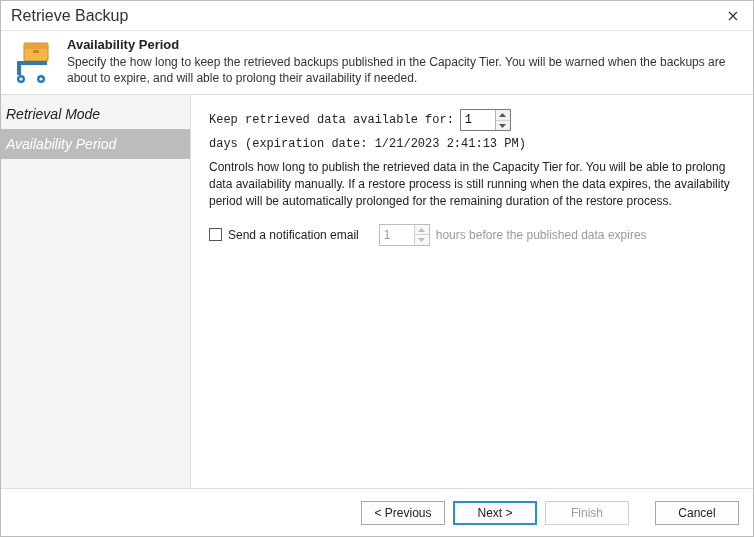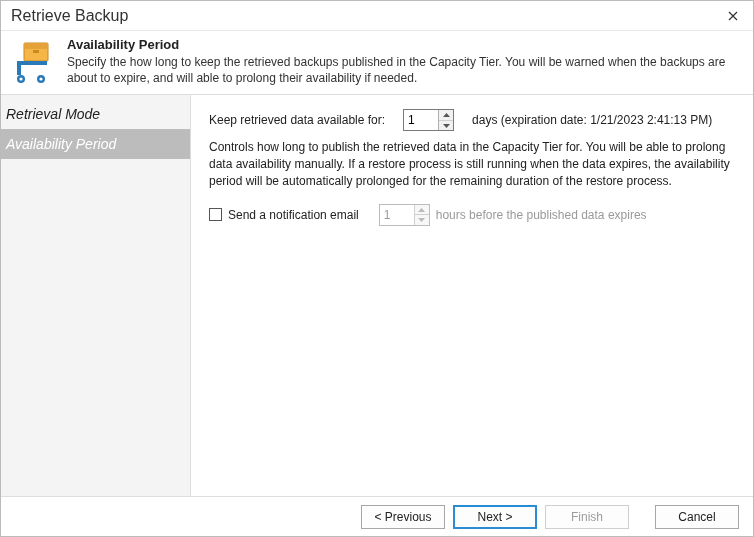--- a/index.html
+++ b/index.html
@@ -87,23 +87,24 @@
   }
   .content {
     flex: 1;
     padding: 14px 18px 10px 18px;
     font-size: 12px;
     color: #222;
   }
   .row {
     display: flex;
     align-items: center;
-    gap: 18px;
+    gap: 6px;
     margin-bottom: 8px;
     flex-wrap: wrap;
+    font-family: Liberation Mono, monospace;
   }
   .spinner {
     display: inline-flex;
     border: 1px solid #7a7a7a;
     height: 22px;
     background: #fff;
   }
   .spinner input {
     width: 34px;
     border: none;
@@ -145,21 +146,21 @@
     width: 13px;
     height: 13px;
     border: 1px solid #555;
     background: #fff;
     flex-shrink: 0;
     cursor: pointer;
   }
   .checkbox-label { margin-right: 14px; }
   .disabled-text { color: #9a9a9a; }
   .footer {
-    height: 40px;
+    height: 48px;
     border-top: 1px solid #ddd;
     display: flex;
     align-items: center;
     justify-content: flex-end;
     gap: 8px;
     padding: 0 14px;
   }
   .btn {
     min-width: 84px;
     height: 24px;

